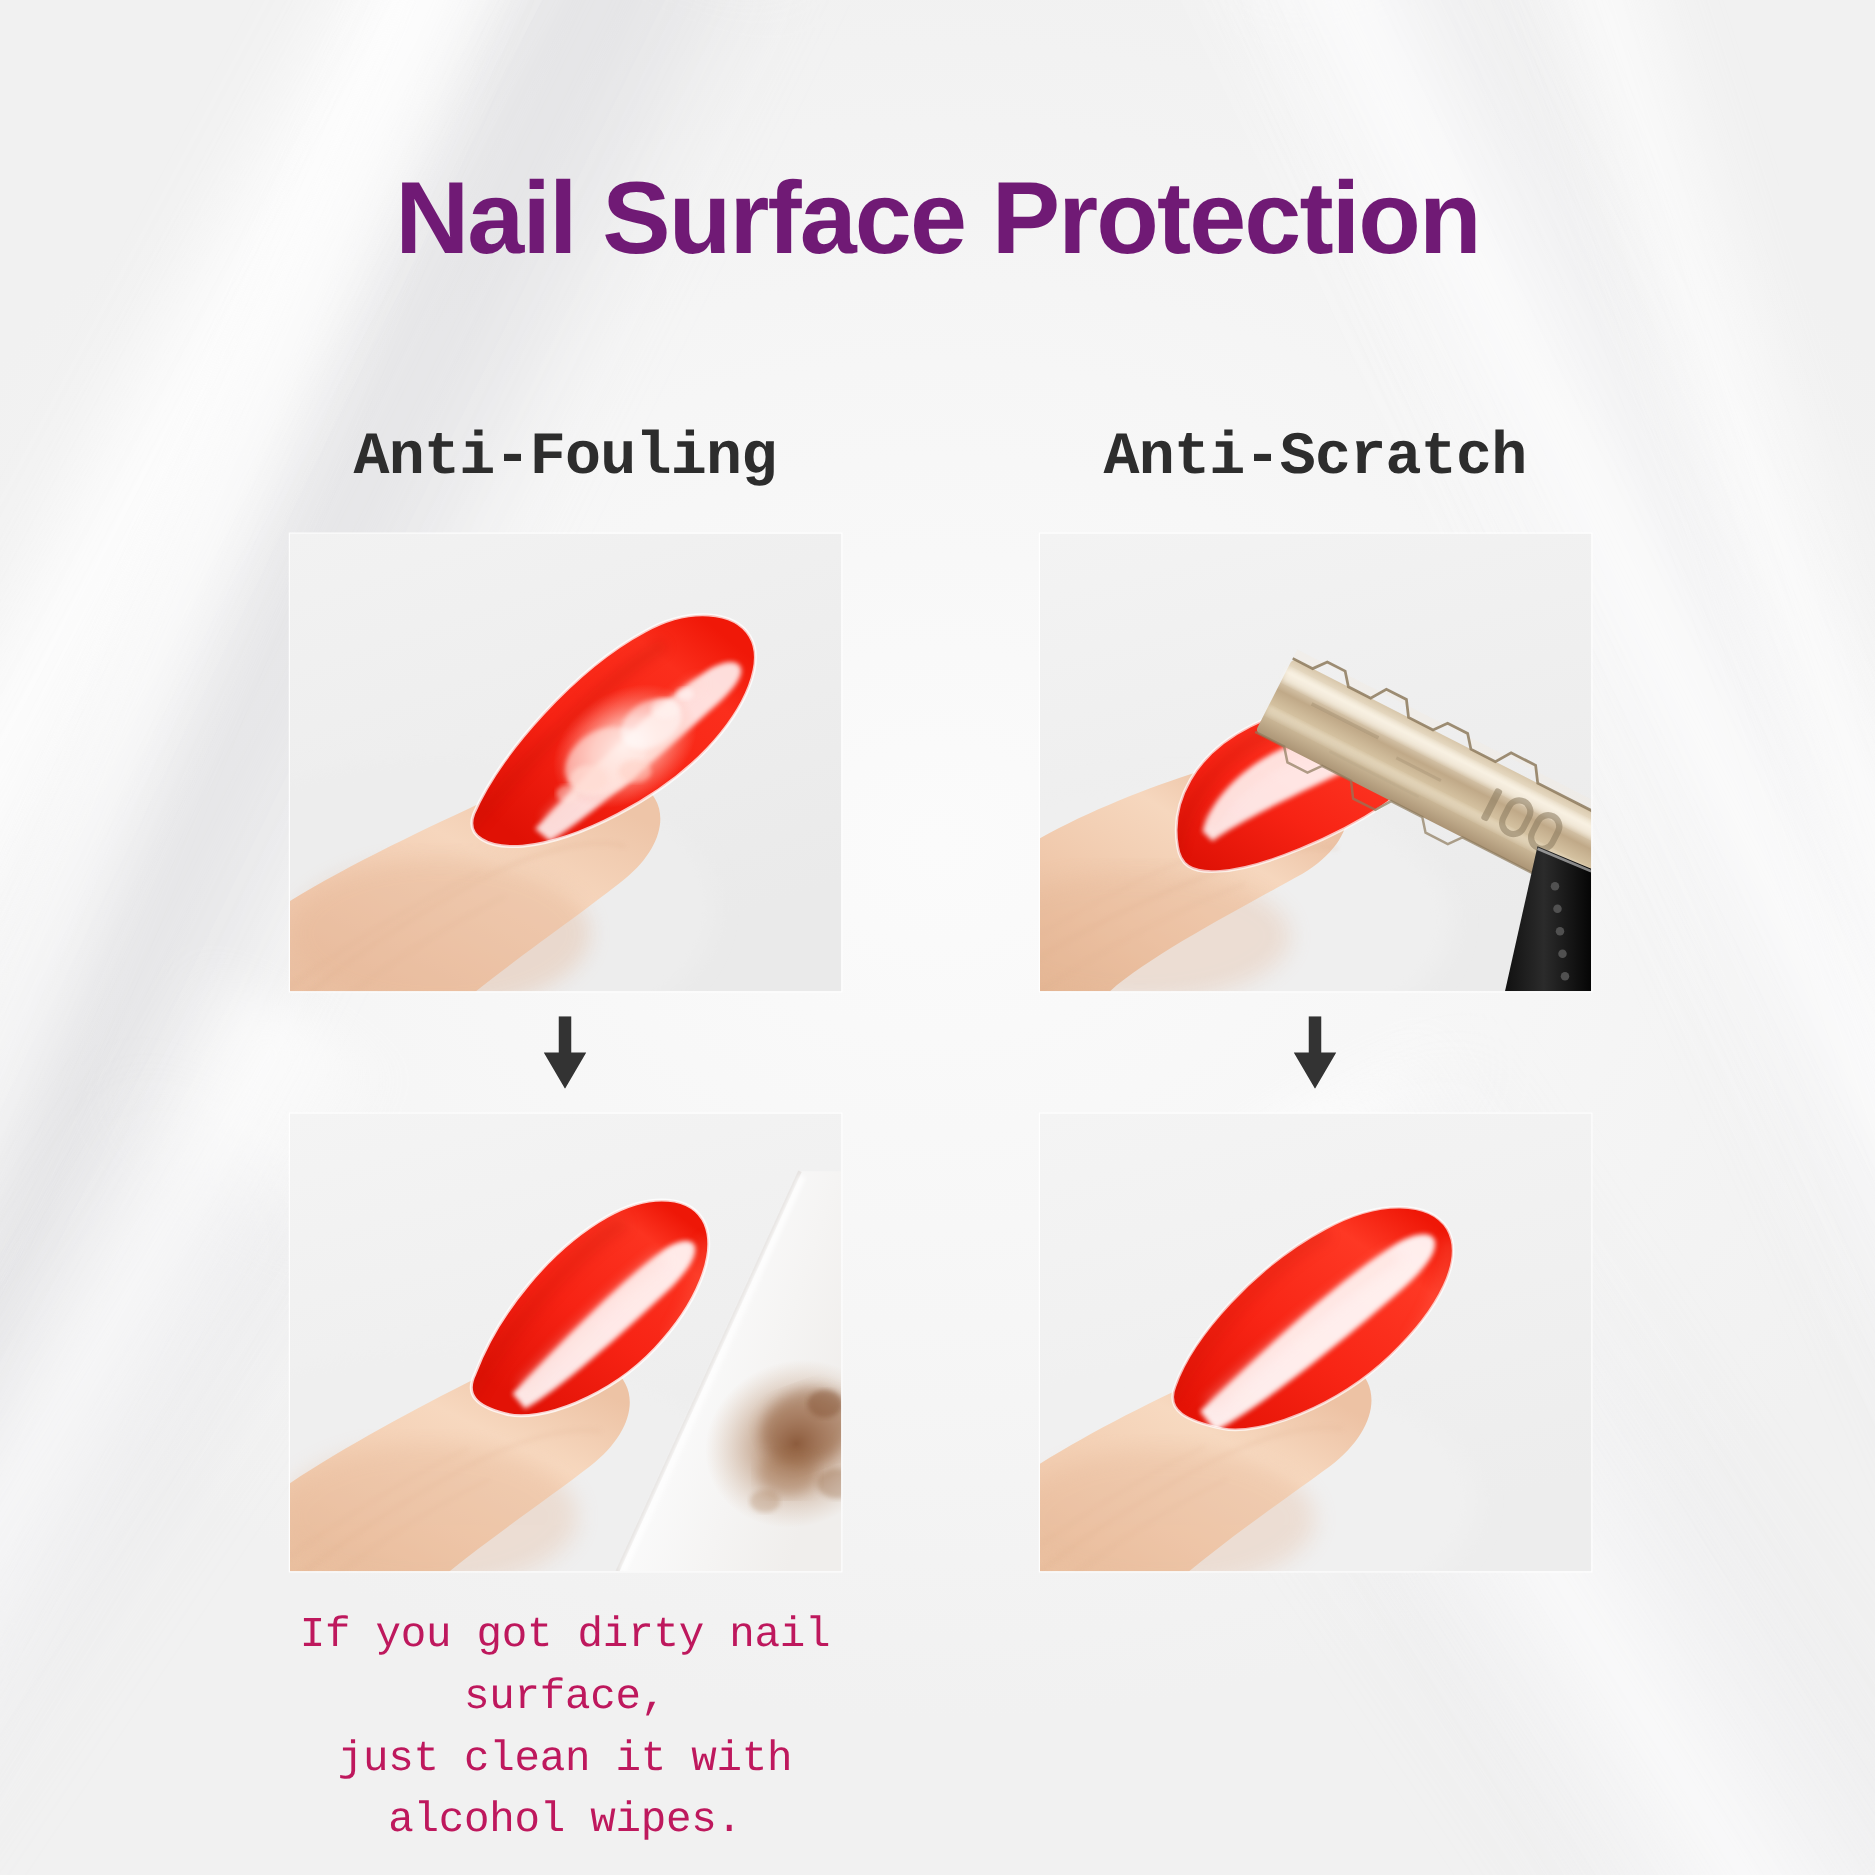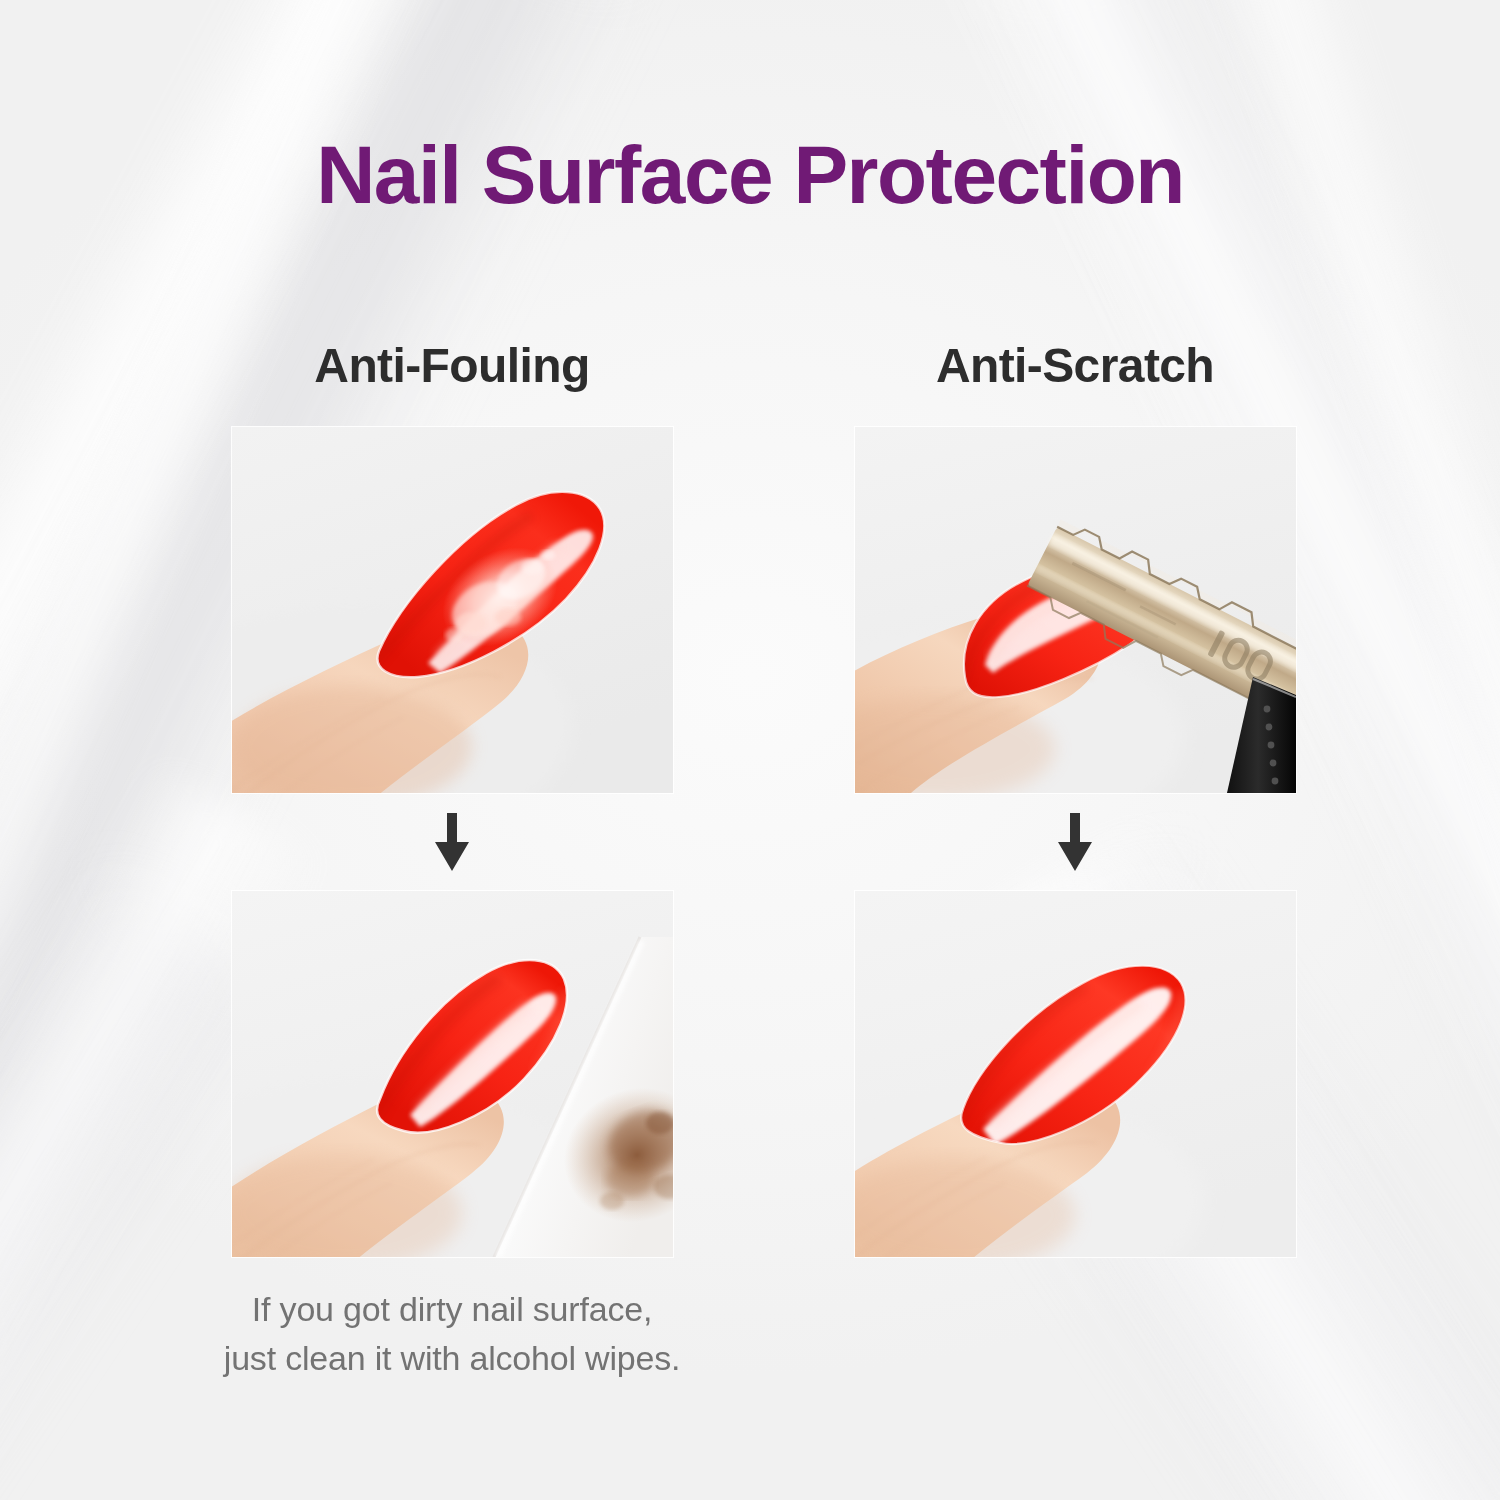--- a/index.html
+++ b/index.html
@@ -62,23 +62,23 @@
     letter-spacing: -1.5px;
     color: #701a75;
     line-height: 1.05;
   }
 
   .columns {
     position: absolute;
     top: 340px; left: 0; width: 1500px; height: 1060px;
   }
 
-  .col { position: absolute; top: 0; width: 520px; }
+  .col { position: absolute; top: 0; width: 520px; font-family: Liberation Mono, monospace; }
   .col.left  { left: 192px; }
-  .col.right { left: 815px; }
+  .col.right { left: 792px; }
 
   .col-heading {
     text-align: center;
     font-size: 48px;
     font-weight: 700;
     letter-spacing: -0.6px;
     color: #2d2d2d;
     line-height: 1.1;
     height: 62px;
   }
@@ -101,21 +101,21 @@
     align-items: center;
     justify-content: center;
   }
   .arrow-glyph { display: block; }
 
   .caption {
     margin-top: 28px;
     text-align: center;
     font-size: 34px;
     font-weight: 400;
-    color: #737373;
+    color: #be185d;
     line-height: 1.45;
     letter-spacing: -0.2px;
     white-space: pre-line;
   }
 
   
   .photo { position: absolute; inset: 0; }
   .photo svg { display: block; width: 100%; height: 100%; }
 </style>
 </head>

